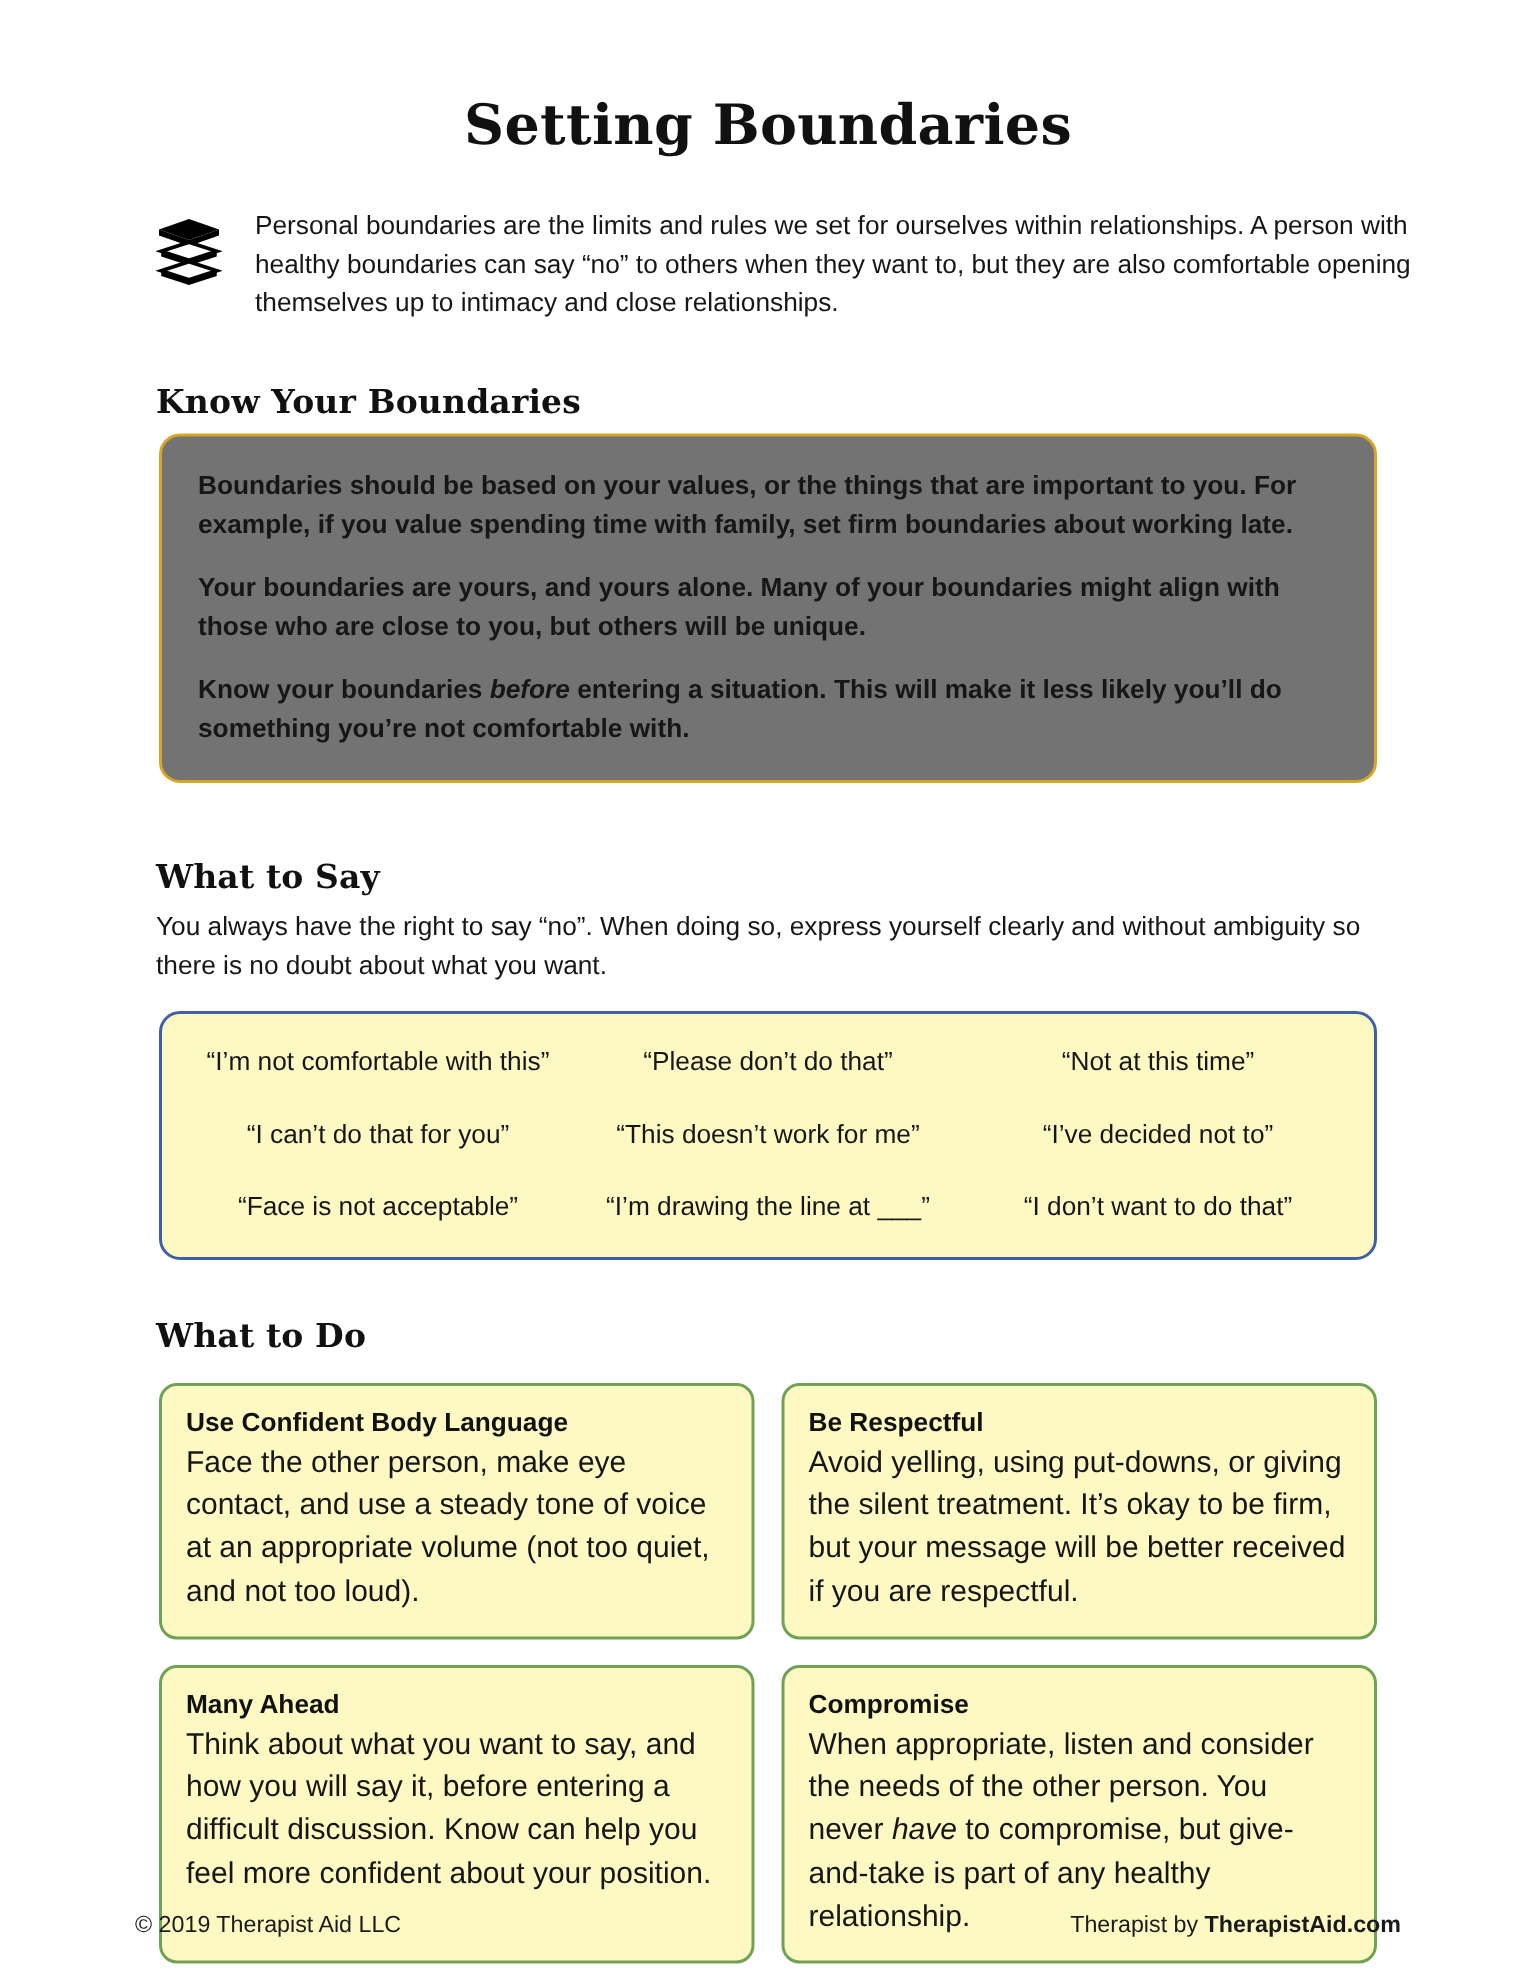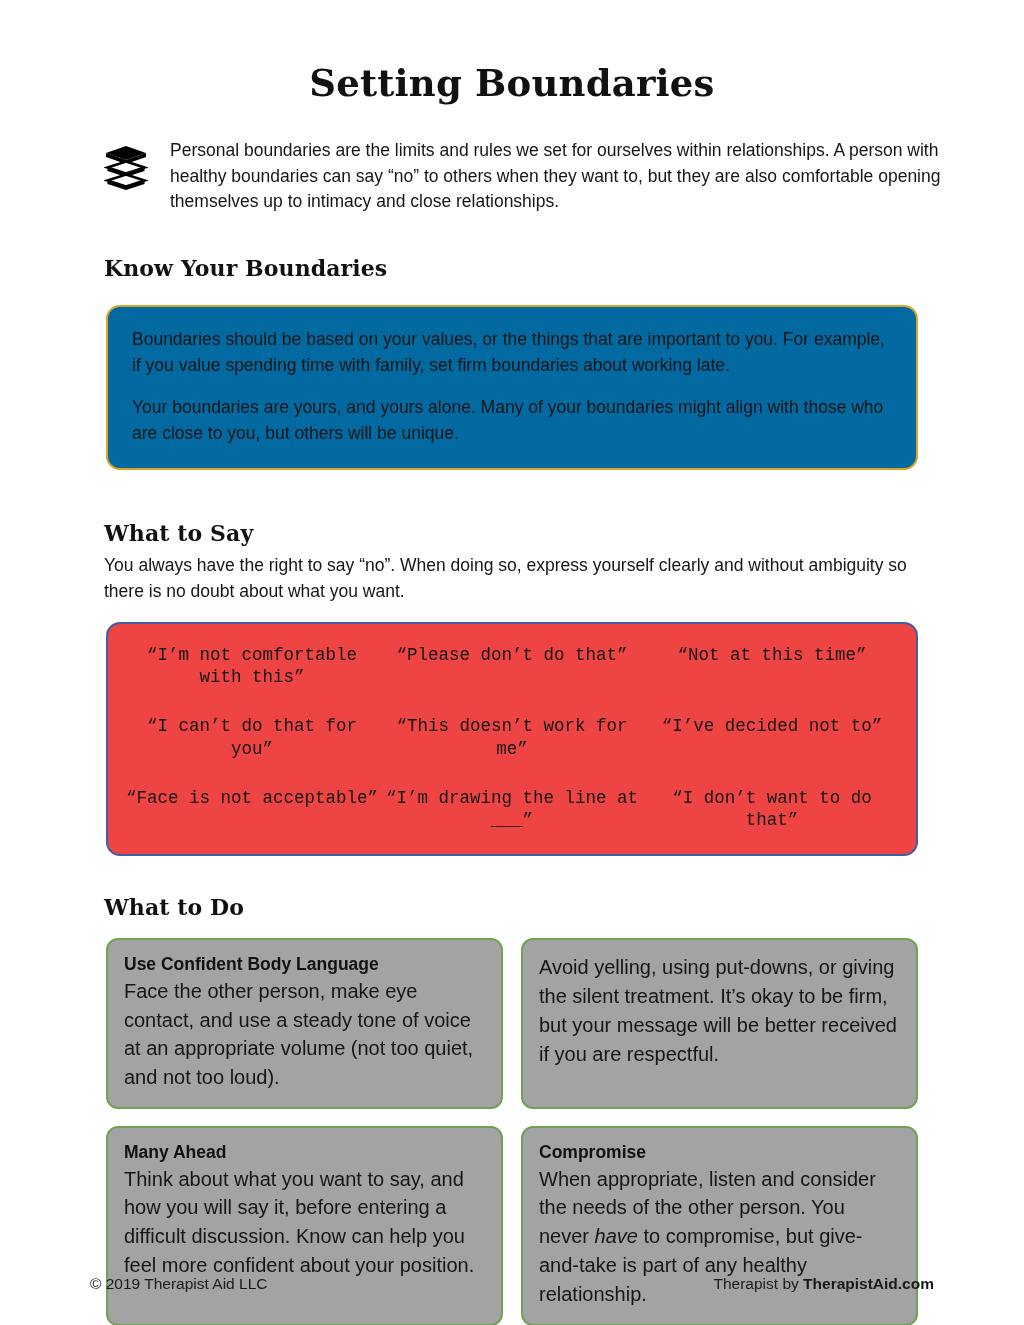--- a/index.html
+++ b/index.html
@@ -79,39 +79,39 @@
 
   
   .box {
     margin: 0 90px;
     border-radius: 14px;
     border-style: solid;
     border-width: 2px;
   }
 
   .box-yellow {
-    background: #0369a1;
+    background: #737373;
     border-color: #D8A527;
     padding: 20px 24px 22px 24px;
-    margin-top: 24px;
+    margin-top: 8px;
+    font-weight: bold;
   }
   .box-yellow p {
     font-size: 17.5px;
     line-height: 1.46;
     color: #161616;
   }
   .box-yellow p + p { margin-top: 17px; }
   .box-yellow em { font-style: italic; }
 
   .box-blue {
-    background: #ef4444;
+    background: #fef9c3;
     border-color: #3F5FA6;
     padding: 20px 14px 22px 14px;
     margin-top: 18px;
-    font-family: Liberation Mono, monospace;
   }
   .phrase-grid {
     display: grid;
     grid-template-columns: 1fr 1fr 1fr;
     row-gap: 26px;
   }
   .phrase {
     font-size: 17.5px;
     line-height: 1.3;
     text-align: center;
@@ -120,21 +120,21 @@
 
   
   .card-grid {
     display: grid;
     grid-template-columns: 1fr 1fr;
     column-gap: 18px;
     row-gap: 17px;
     margin: 18px 90px 0 90px;
   }
   .card {
-    background: #a3a3a3;
+    background: #fef9c3;
     border: 2px solid #6FA255;
     border-radius: 12px;
     padding: 13px 16px 15px 16px;
   }
   .card-title {
     font-size: 17.5px;
     font-weight: bold;
     color: #111111;
     line-height: 1.35;
   }
@@ -186,20 +186,21 @@
     <p class="intro-text"><b>Personal boundaries</b><span> are the limits and rules we set for ourselves within relationships. A person with healthy boundaries can say “no” to others when they want to, but they are also comfortable opening themselves up to intimacy and close relationships.</span></p>
   </div>
 
   <div class="sp-1"></div>
 
   <h2 class="section-heading">Know Your Boundaries</h2>
 
   <div class="box box-yellow">
     <p><span>Boundaries should be based on your values, or the things that are important to you. For example, if you value spending time with family, set firm boundaries about working late.</span><em></em><span></span></p>
     <p><span>Your boundaries are yours, and yours alone. Many of your boundaries might align with those who are close to you, but others will be unique.</span><em></em><span></span></p>
+    <p><span>Know your boundaries </span><em>before</em><span> entering a situation. This will make it less likely you’ll do something you’re not comfortable with.</span></p>
   </div>
 
   <div class="sp-2"></div>
 
   <h2 class="section-heading">What to Say</h2>
   <p class="section-subtext">You always have the right to say “no”. When doing so, express yourself clearly and without ambiguity so there is no doubt about what you want.</p>
 
   <div class="box box-blue">
     <div class="phrase-grid">
       <div class="phrase">“I’m not comfortable with this”</div>
@@ -217,20 +218,21 @@
   <div class="sp-3"></div>
 
   <h2 class="section-heading">What to Do</h2>
 
   <div class="card-grid">
     <div class="card">
       <div class="card-title">Use Confident Body Language</div>
       <div class="card-body"><span>Face the other person, make eye contact, and use a steady tone of voice at an appropriate volume (not too quiet, and not too loud).</span><em></em><span></span></div>
     </div>
     <div class="card">
+      <div class="card-title">Be Respectful</div>
       <div class="card-body"><span>Avoid yelling, using put-downs, or giving the silent treatment. It’s okay to be firm, but your message will be better received if you are respectful.</span><em></em><span></span></div>
     </div>
     <div class="card">
       <div class="card-title">Many Ahead</div>
       <div class="card-body"><span>Think about what you want to say, and how you will say it, before entering a difficult discussion. Know can help you feel more confident about your position.</span><em></em><span></span></div>
     </div>
     <div class="card">
       <div class="card-title">Compromise</div>
       <div class="card-body"><span>When appropriate, listen and consider the needs of the other person. You never </span><em>have</em><span> to compromise, but give-and-take is part of any healthy relationship.</span></div>
     </div>

